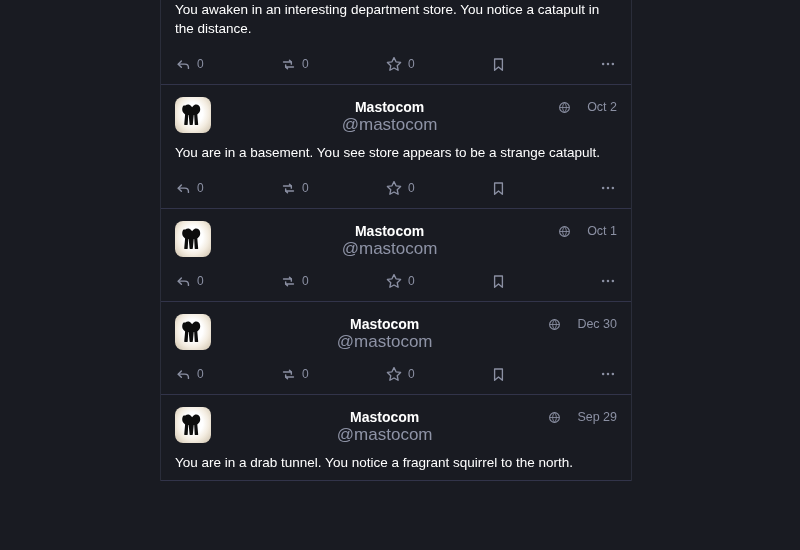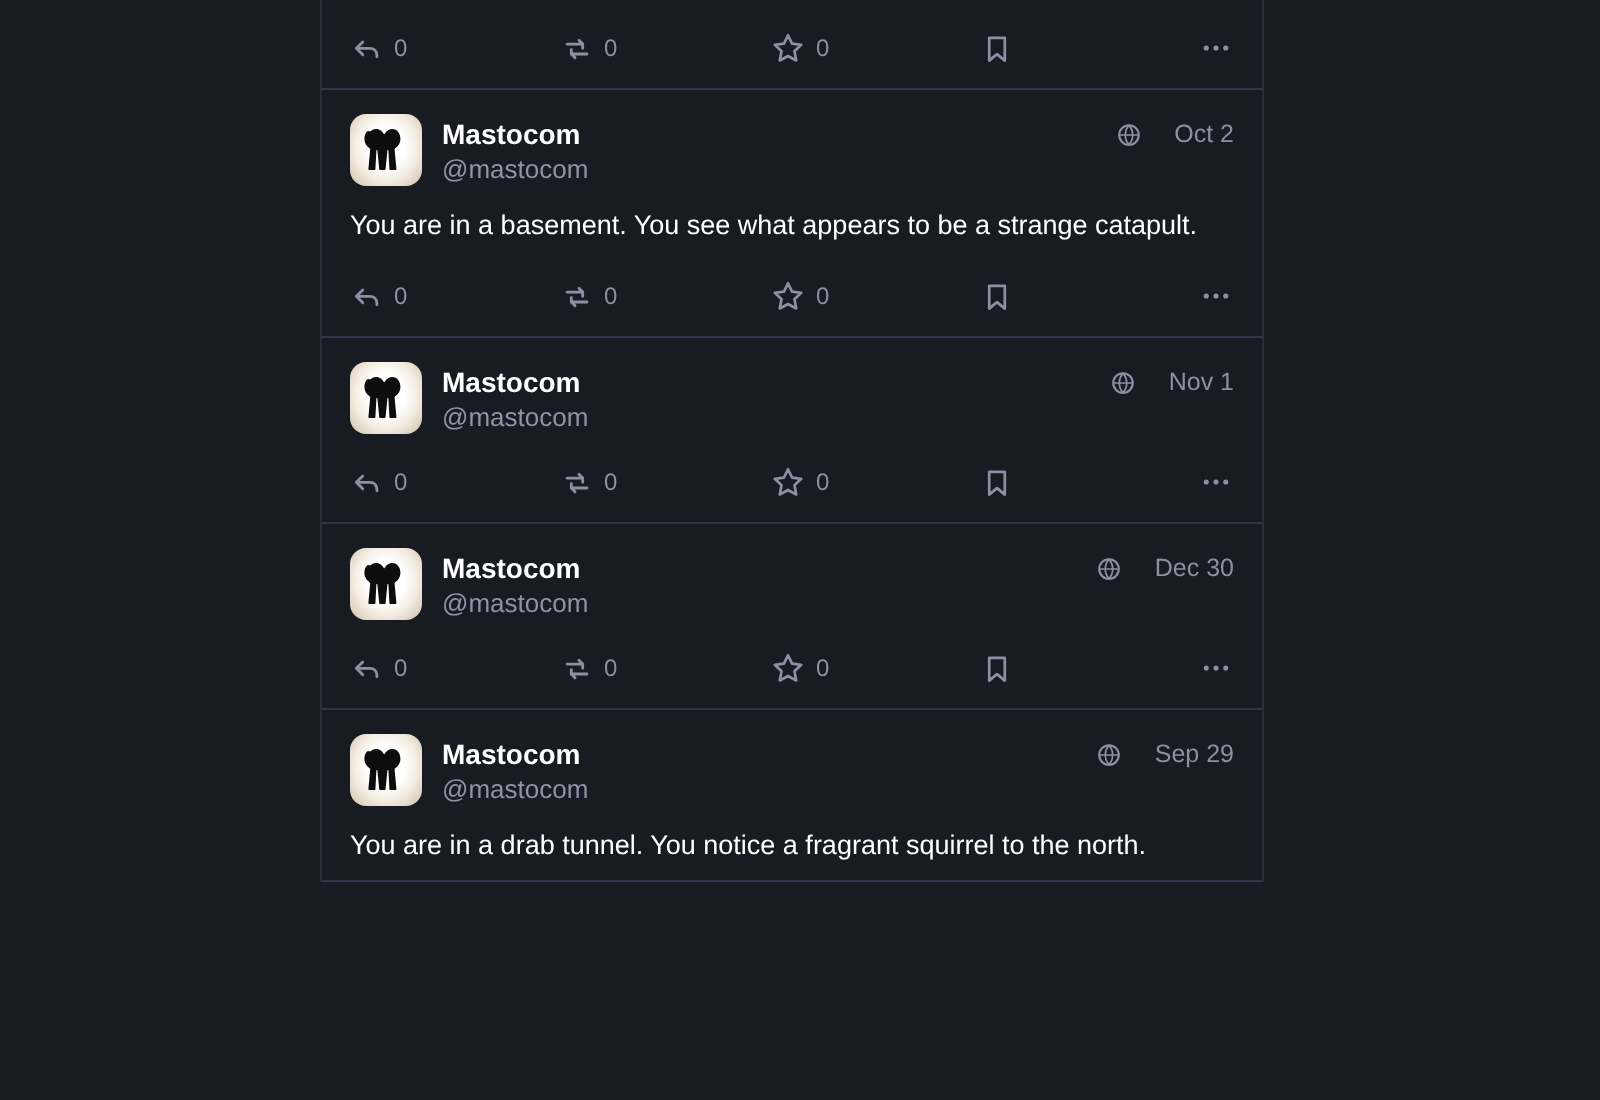--- a/index.html
+++ b/index.html
@@ -39,20 +39,21 @@
   .status {
     padding: 12px 14px 6px 14px;
     border-bottom: 1px solid #32344a;
     background: #191b22;
   }
 
   .status-header {
     display: flex;
     align-items: flex-start;
     margin-bottom: 10px;
+    text-align: center;
   }
 
   .avatar {
     width: 36px;
     height: 36px;
     border-radius: 8px;
     background: radial-gradient(ellipse at 50% 45%, #ffffff 38%, #f3ece0 62%, #d8cdba 88%, #b9ae9a 100%);
     flex: 0 0 auto;
     display: flex;
     align-items: center;
@@ -74,21 +75,21 @@
 
   .display-name {
     font-size: 14px;
     font-weight: bold;
     color: #ffffff;
     line-height: 18px;
     white-space: nowrap;
   }
 
   .acct {
-    font-size: 13px;
+    font-size: 17px;
     color: #8e93a6;
     line-height: 17px;
     white-space: nowrap;
   }
 
   .status-time {
     display: flex;
     align-items: center;
     gap: 16px;
     font-size: 12.5px;
@@ -144,20 +145,21 @@
   }
 </style>
 </head>
 <body>
 
 <div class="app">
   <div class="column" id="timeline-column" style="top: 0px;">
 
   <div class="status partial" style="padding-top: 0px;">
 
+    <div class="status-content">You awaken in an interesting department store. You notice a catapult in the distance.</div>
 
     <div class="action-bar">
       <div class="action a-reply">
         <svg class="icon-svg" width="17" height="17" viewBox="0 0 24 24">
           <path fill="none" stroke="#8b90a3" stroke-width="2" stroke-linecap="round" stroke-linejoin="round" d="M9 7 4.5 11.5 9 16"></path>
           <path fill="none" stroke="#8b90a3" stroke-width="2" stroke-linecap="round" stroke-linejoin="round" d="M4.8 11.5H14c3 0 5 2 5 5v1"></path>
         </svg>
         <span class="count">0</span>
       </div>
 
@@ -204,21 +206,21 @@
       </div>
       <div class="status-time">
         <svg class="globe-icon" width="13" height="13" viewBox="0 0 24 24">
           <path fill="none" stroke="#8b90a3" stroke-width="2" d="M12 3a9 9 0 1 0 0 18 9 9 0 0 0 0-18z"></path>
           <path fill="none" stroke="#8b90a3" stroke-width="1.6" d="M3.5 12h17M12 3.2c2.3 2.4 3.4 5.5 3.4 8.8s-1.1 6.4-3.4 8.8c-2.3-2.4-3.4-5.5-3.4-8.8S9.7 5.6 12 3.2z"></path>
         </svg>
         <span class="time-label">Oct 2</span>
       </div>
     </div>
 
-    <div class="status-content">You are in a basement. You see what appears to be a strange catapult.</div>
+    <div class="status-content">You are in a basement. You see store appears to be a strange catapult.</div>
 
     <div class="action-bar">
       <div class="action a-reply">
         <svg class="icon-svg" width="17" height="17" viewBox="0 0 24 24">
           <path fill="none" stroke="#8b90a3" stroke-width="2" stroke-linecap="round" stroke-linejoin="round" d="M9 7 4.5 11.5 9 16"></path>
           <path fill="none" stroke="#8b90a3" stroke-width="2" stroke-linecap="round" stroke-linejoin="round" d="M4.8 11.5H14c3 0 5 2 5 5v1"></path>
         </svg>
         <span class="count">0</span>
       </div>
 
@@ -261,21 +263,21 @@
       </div>
       <div class="name-block">
         <span class="display-name">Mastocom</span>
         <span class="acct">@mastocom</span>
       </div>
       <div class="status-time">
         <svg class="globe-icon" width="13" height="13" viewBox="0 0 24 24">
           <path fill="none" stroke="#8b90a3" stroke-width="2" d="M12 3a9 9 0 1 0 0 18 9 9 0 0 0 0-18z"></path>
           <path fill="none" stroke="#8b90a3" stroke-width="1.6" d="M3.5 12h17M12 3.2c2.3 2.4 3.4 5.5 3.4 8.8s-1.1 6.4-3.4 8.8c-2.3-2.4-3.4-5.5-3.4-8.8S9.7 5.6 12 3.2z"></path>
         </svg>
-        <span class="time-label">Nov 1</span>
+        <span class="time-label">Oct 1</span>
       </div>
     </div>
 
 
     <div class="action-bar">
       <div class="action a-reply">
         <svg class="icon-svg" width="17" height="17" viewBox="0 0 24 24">
           <path fill="none" stroke="#8b90a3" stroke-width="2" stroke-linecap="round" stroke-linejoin="round" d="M9 7 4.5 11.5 9 16"></path>
           <path fill="none" stroke="#8b90a3" stroke-width="2" stroke-linecap="round" stroke-linejoin="round" d="M4.8 11.5H14c3 0 5 2 5 5v1"></path>
         </svg>

